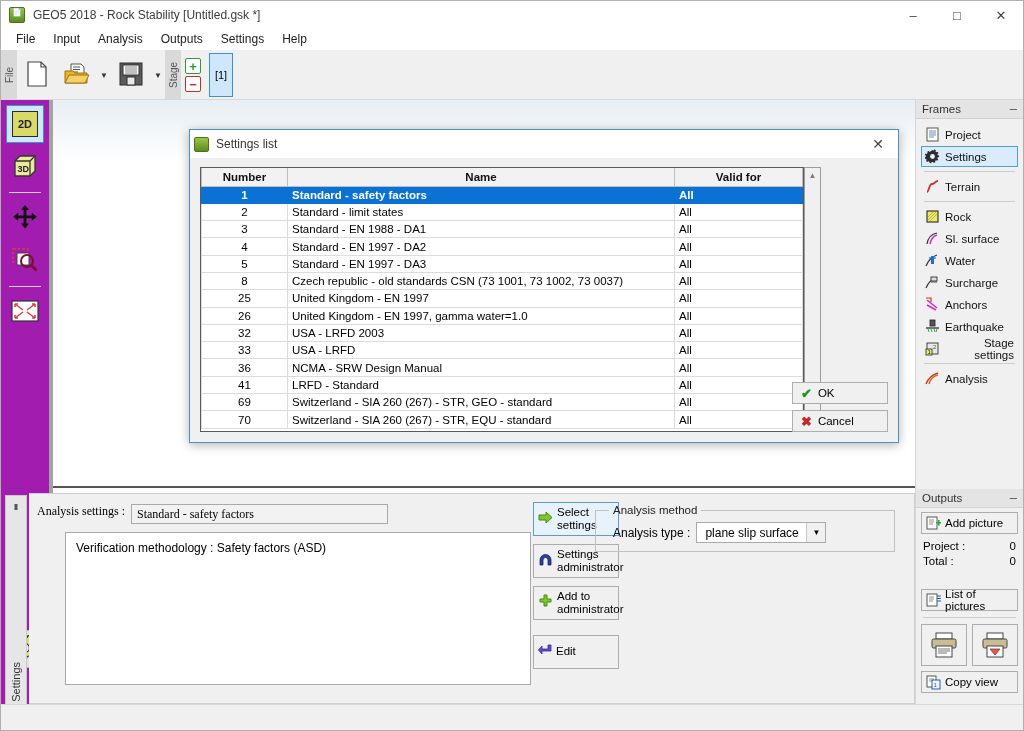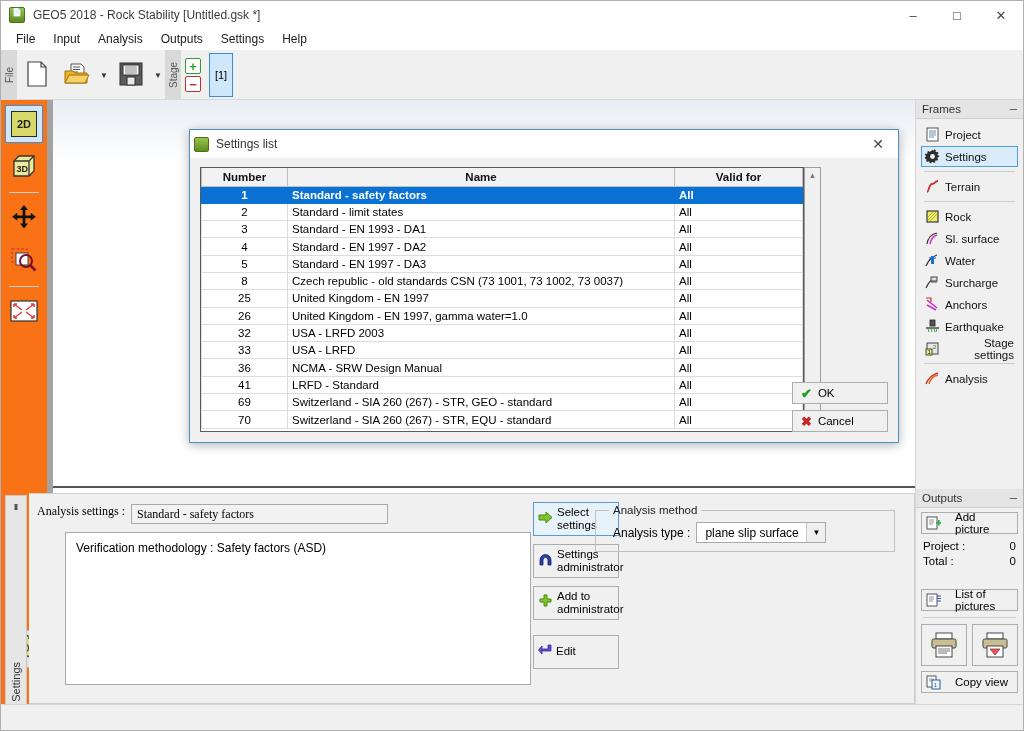--- a/index.html
+++ b/index.html
@@ -85,21 +85,21 @@
   .stage-minus { color: #c03030; border-color: #c03030; }
   .stage-num {
     width: 24px; height: 44px; background: #cfe7fa;
     border: 1px solid #3d8fd0; display: flex; align-items: center;
     justify-content: center; font-size: 11px; margin-left: 4px;
   }
 
   
   .lefttool {
     position: absolute; top: 99px; left: 0; width: 52px; bottom: 0;
-    background: #f97316; border-right: 6px solid #a3a3a3;
+    background: #a21caf; border-right: 4px solid #a3a3a3;
   }
   .lt-btn {
     width: 38px; height: 38px; margin: 5px auto 0 auto;
     display: flex; align-items: center; justify-content: center;
     border: 1px solid transparent;
   }
   .lt-btn.active { background: #cfe7fa; border: 1px solid #3d8fd0; }
   .lt-btn.pressed { background: #e2e2e2; border: 1px solid #b4b4b4; }
   .lt-sep { height: 1px; background: #cfcfcf; margin: 6px 8px; }
   .ico-box {
@@ -198,21 +198,21 @@
     font-size: 11.5px; color: #111; border: 1px solid transparent;
   }
   .frm-item.sel { background: #daecfb; border: 1px solid #4c9fd8; }
   .frm-sep { height: 1px; background: #cdcdcd; margin: 4px 8px; }
   .ic { width: 15px; height: 15px; flex: 0 0 auto; display:block; }
 
   .outputs { margin-top: auto; }
   .out-body { padding: 4px 5px 6px 5px; }
   .obtn {
     background: #f0f0f0; border: 1px solid #adadad; height: 22px;
-    display: flex; align-items: center; gap: 14px; padding: 0 4px;
+    display: flex; align-items: center; gap: 4px; padding: 0 4px;
     font-size: 11.5px; margin-bottom: 5px;
   }
   .out-kv { display: flex; font-size: 11.5px; padding: 1px 2px 2px 2px; }
   .out-kv .v { margin-left: auto; }
   .printrow { display: flex; gap: 5px; margin: 6px 0 5px 0; }
   .printbtn {
     width: 46px; height: 42px; border: 1px solid #adadad; background: #f0f0f0;
     display: flex; align-items: center; justify-content: center;
   }
 
@@ -690,21 +690,21 @@
                 <td>Standard - safety factors</td>
                 <td>All</td>
               </tr>
               <tr>
                 <td class="num">2</td>
                 <td>Standard - limit states</td>
                 <td>All</td>
               </tr>
               <tr>
                 <td class="num">3</td>
-                <td>Standard - EN 1993 - DA1</td>
+                <td>Standard - EN 1988 - DA1</td>
                 <td>All</td>
               </tr>
               <tr>
                 <td class="num">4</td>
                 <td>Standard - EN 1997 - DA2</td>
                 <td>All</td>
               </tr>
               <tr>
                 <td class="num">5</td>
                 <td>Standard - EN 1997 - DA3</td>

